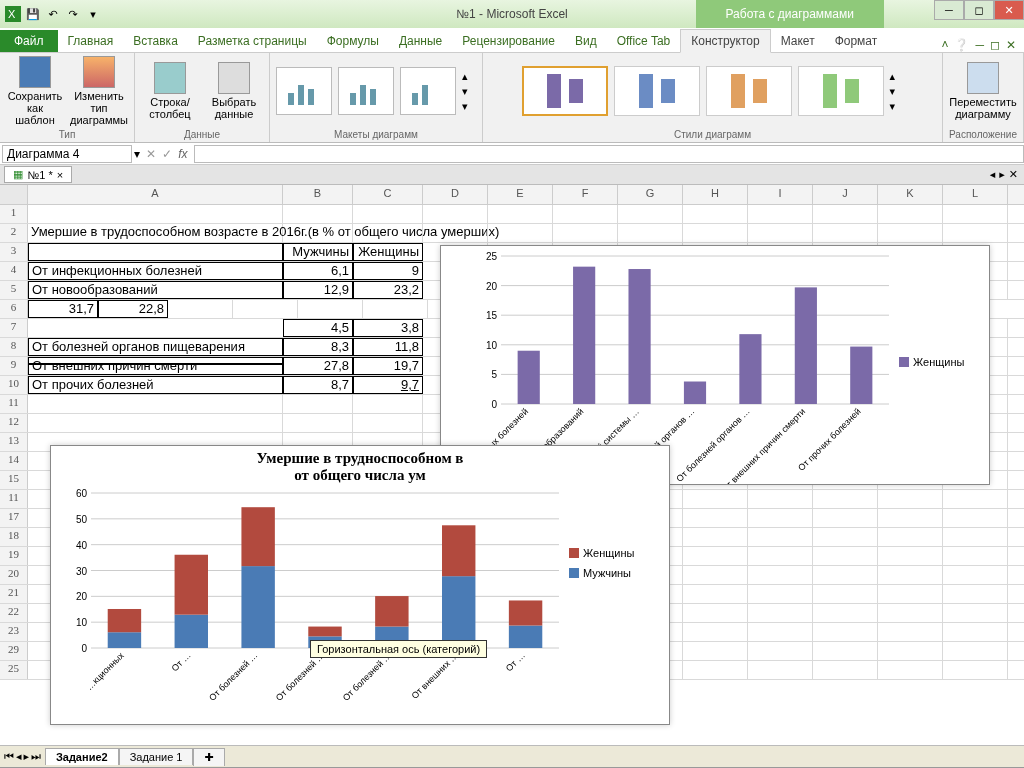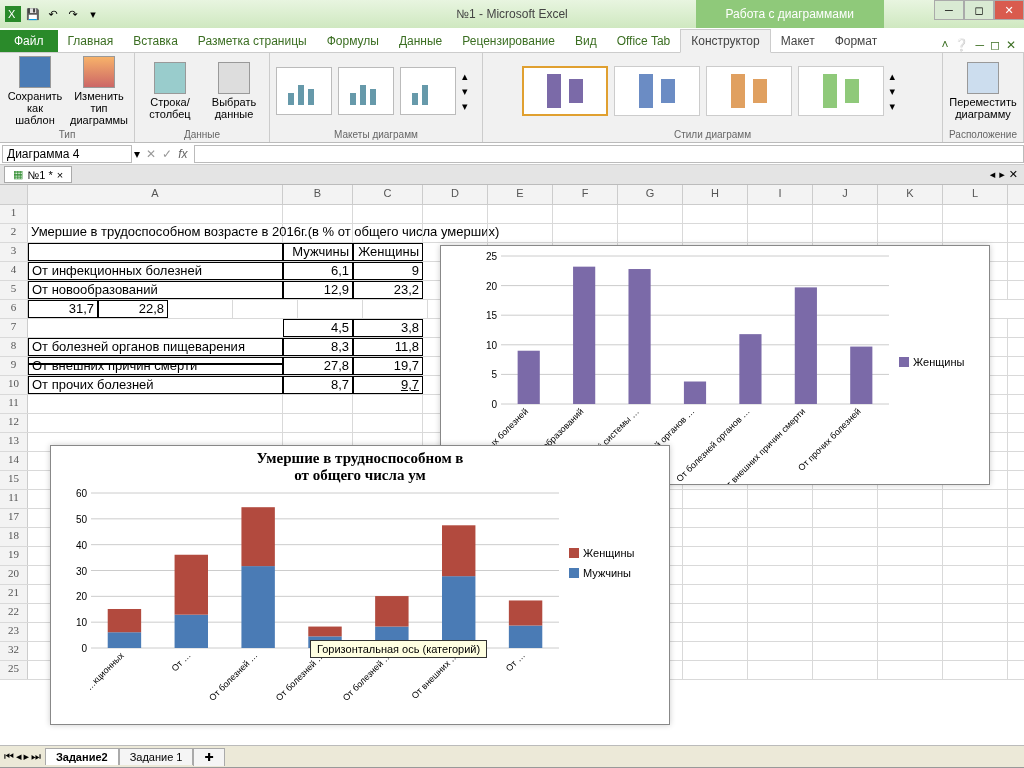--- a/index.html
+++ b/index.html
@@ -590,21 +590,21 @@
         <div class="cell" style="width:65px;"></div>
         <div class="cell" style="width:65px;"></div>
         <div class="cell" style="width:65px;"></div>
         <div class="cell" style="width:65px;"></div>
         <div class="cell" style="width:65px;"></div>
         <div class="cell" style="width:65px;"></div>
         <div class="cell" style="width:65px;"></div>
         <div class="cell" style="width:65px;"></div>
       </div>
       <div class="row">
-        <div class="rowh">32</div>
+        <div class="rowh">29</div>
         <div class="cell" style="width:255px;"></div>
         <div class="cell" style="width:70px;"></div>
         <div class="cell" style="width:70px;"></div>
         <div class="cell" style="width:65px;"></div>
         <div class="cell" style="width:65px;"></div>
         <div class="cell" style="width:65px;"></div>
         <div class="cell" style="width:65px;"></div>
         <div class="cell" style="width:65px;"></div>
         <div class="cell" style="width:65px;"></div>
         <div class="cell" style="width:65px;"></div>

